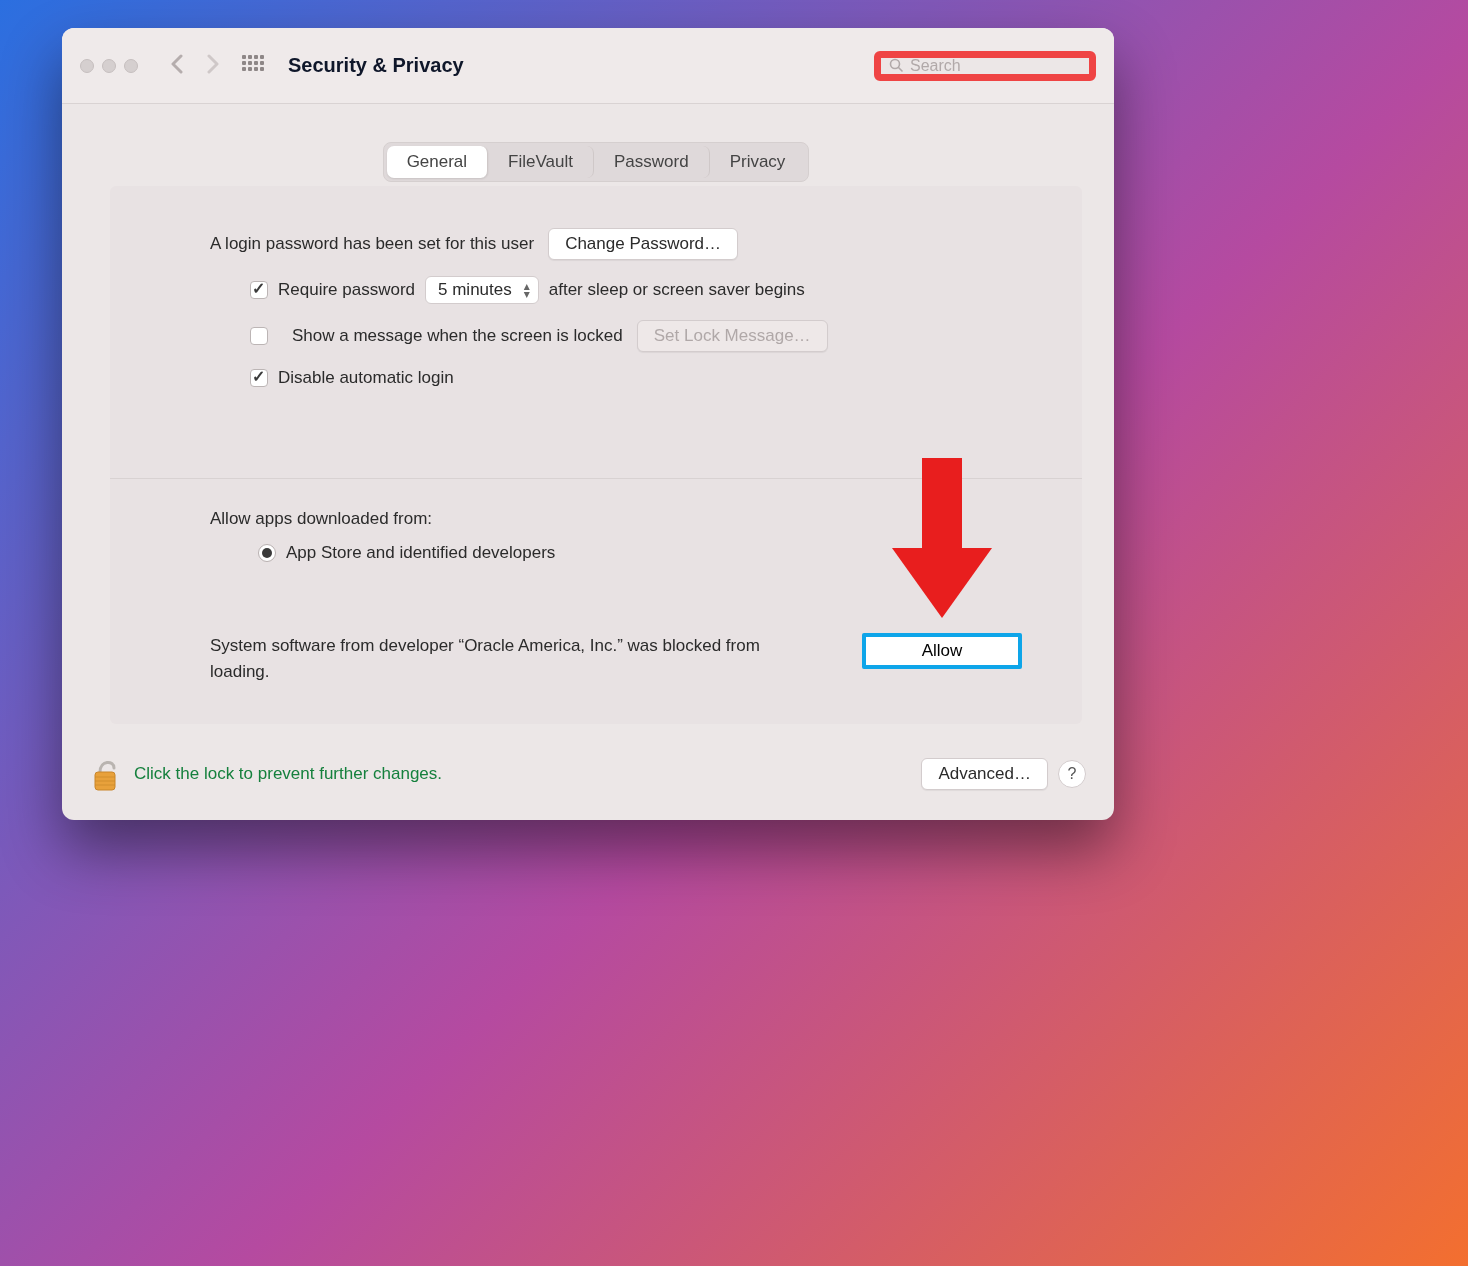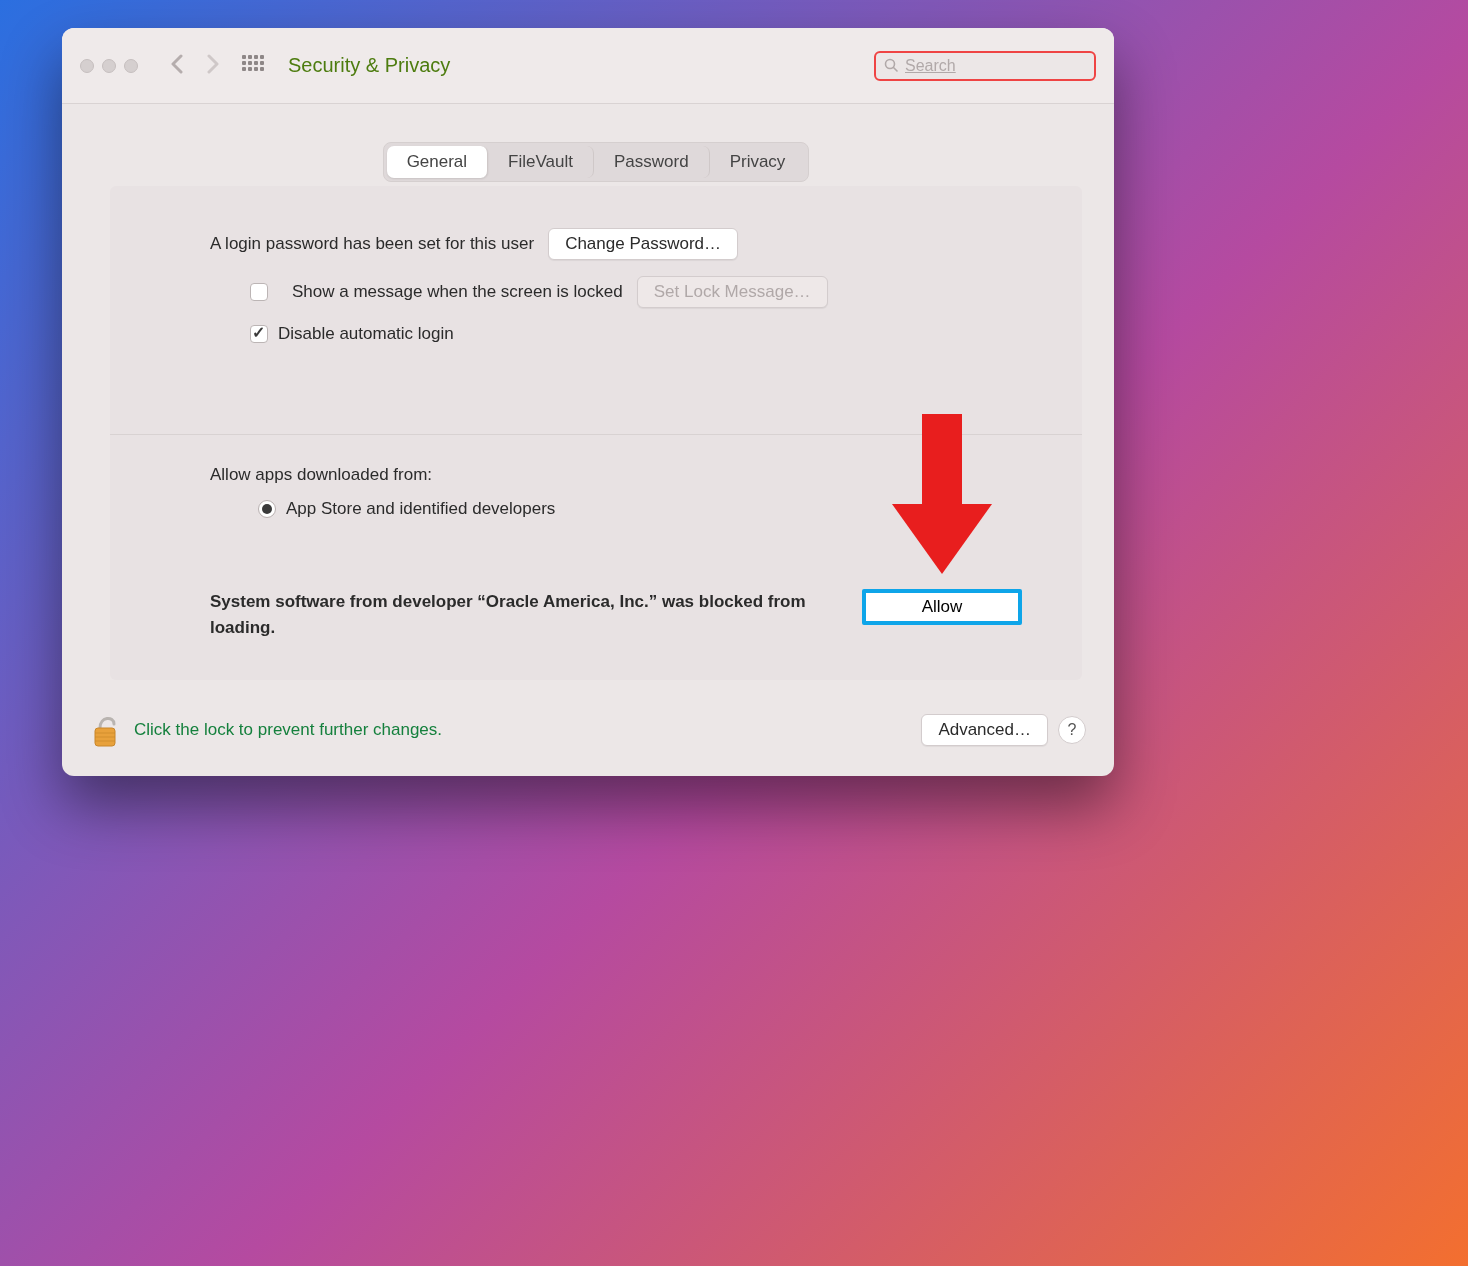--- a/index.html
+++ b/index.html
@@ -36,27 +36,27 @@
       background: #d5cfcf; border: 1px solid #c6bfbf;
     }
     .nav-arrows { display: flex; gap: 22px; color: #a9a2a2; font-size: 24px; }
     .nav-arrow { cursor: default; }
     .grid-icon {
       width: 22px; height: 22px;
       display: grid; grid-template-columns: repeat(4,4px); grid-template-rows: repeat(3,4px);
       gap: 2px; margin-left: 8px;
     }
     .grid-icon span { background: #8e8787; border-radius: 1px; }
-    .titlebar-title { font-size: 20px; font-weight: 400; color: #4d7c0f; margin-left: 10px; }
+    .titlebar-title { font-size: 20px; font-weight: 700; color: #0f172a; margin-left: 10px; }
     .search-wrap { margin-left: auto; }
     .search {
       width: 222px; height: 30px;
-      border: 2px solid #ef4444; border-radius: 6px;
+      border: 7px solid #ef4444; border-radius: 6px;
       background: #ece7e7; display: flex; align-items: center; padding: 0 8px;
-      color: #b1a9a9; font-size: 16px; text-decoration: underline;
+      color: #b1a9a9; font-size: 16px;
     }
     .search svg { margin-right: 6px; }
     .content { padding: 38px 32px 8px 48px; }
     .tabs {
       display: flex; justify-content: center;
       margin-bottom: 6px;
     }
     .tabbar {
       display: inline-flex; background: #dfd9da; border-radius: 8px; padding: 3px;
       border: 1px solid #d5cfcf;
@@ -99,21 +99,21 @@
     .radio.selected::after {
       content: ""; position: absolute; top: 3px; left: 3px; width: 10px; height: 10px;
       border-radius: 50%; background: #3a3a3a;
     }
     .section-label { font-size: 17px; color: #2b2b2b; margin-bottom: 14px; }
     .indent { padding-left: 48px; }
     .blocked-row {
       display: flex; align-items: flex-start; justify-content: space-between;
       margin-top: 70px; gap: 30px;
     }
-    .blocked-text { font-size: 17px; color: #2b2b2b; line-height: 1.5; max-width: 640px; font-weight: bold; }
+    .blocked-text { font-size: 17px; color: #2b2b2b; line-height: 1.5; max-width: 640px; }
     .allow-wrap { position: relative; }
     .allow-btn {
       width: 160px; text-align: center; padding: 4px 0; font-size: 17px;
       border: 4px solid #0ea5e9; background: #fff; border-radius: 2px;
     }
     .big-arrow {
       position: absolute; left: 50%; transform: translateX(-50%);
       top: -175px;
     }
     .footer {
@@ -185,20 +185,29 @@
         <div class="tab">Privacy</div>
       </div>
     </div>
 
     <div class="panel">
       <div class="row" style="padding-left:40px; gap:14px;">
         <span>A login password has been set for this user</span>
         <button class="btn">Change Password…</button>
       </div>
 
+      <div class="row" style="padding-left:80px;">
+        <span class="chk checked"></span>
+        <span>Require password</span>
+        <span class="select-pill">
+          <span>5 minutes</span>
+          <span class="stepper">▴<br>▾</span>
+        </span>
+        <span>after sleep or screen saver begins</span>
+      </div>
 
       <div class="row" style="padding-left:80px; gap:14px;">
         <span class="chk"></span>
         <span>Show a message when the screen is locked</span>
         <button class="btn disabled">Set Lock Message…</button>
       </div>
 
       <div class="row" style="padding-left:80px;">
         <span class="chk checked"></span>
         <span>Disable automatic login</span>

